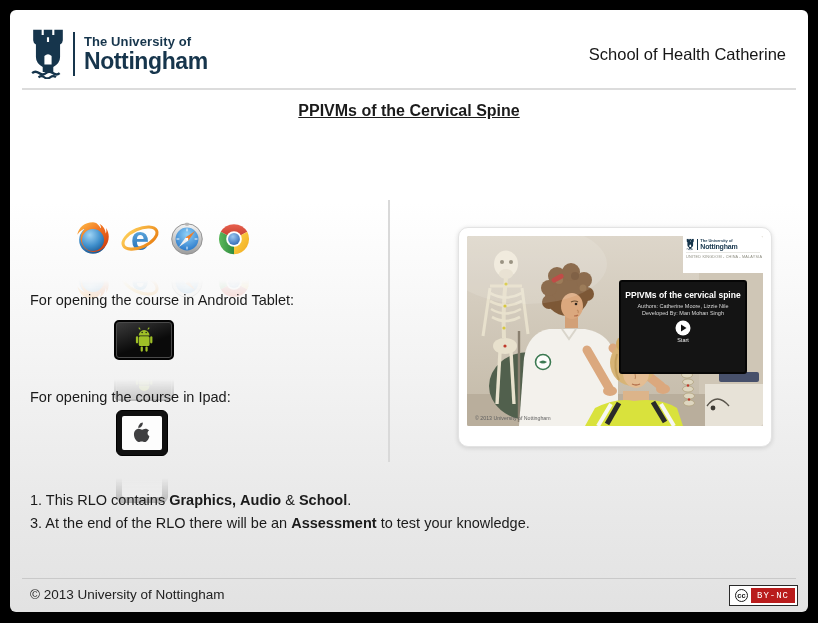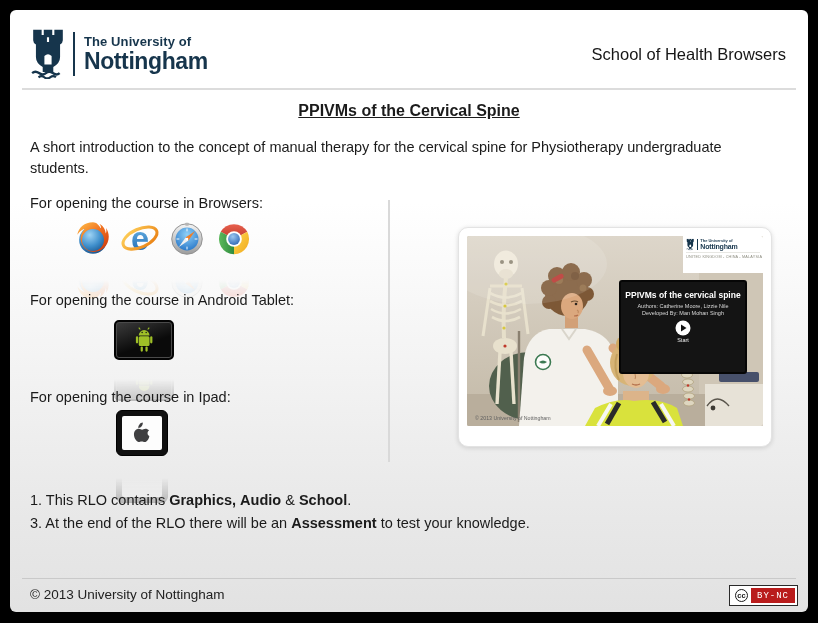--- a/index.html
+++ b/index.html
@@ -105,28 +105,26 @@
       <div class="brand">
         <svg class="castle">
             <use href="#castle"></use>
           </svg>
         <div class="vline"></div>
         <div class="brand-text">
           <div class="l1">The University of</div>
           <div class="l2">Nottingham</div>
         </div>
       </div>
-      <div class="school">School of Health Browsers</div>
+      <div class="school">School of Health Catherine</div>
     </div>
     <div class="header-rule"></div>
 
     <div class="page-title">PPIVMs of the Cervical Spine</div>
-    <div class="intro">A short introduction to the concept of manual therapy for the cervical spine for Physiotherapy undergraduate students.</div>
-
-    <div class="sec-label" style="top:185px;">For opening the course in Browsers:</div>
+
     <div class="icon-row" style="top:208px;">
 
       <div class="icon-col">
         <svg class="bicon" viewBox="0 0 44 44">
           <defs>
             <radialGradient id="fxGlobe" cx="38%" cy="32%" r="75%">
                 <stop offset="0" stop-color="#9fd4f5"></stop>
                 <stop offset=".55" stop-color="#3e8ecb"></stop>
                 <stop offset="1" stop-color="#164e86"></stop>
               </radialGradient>

